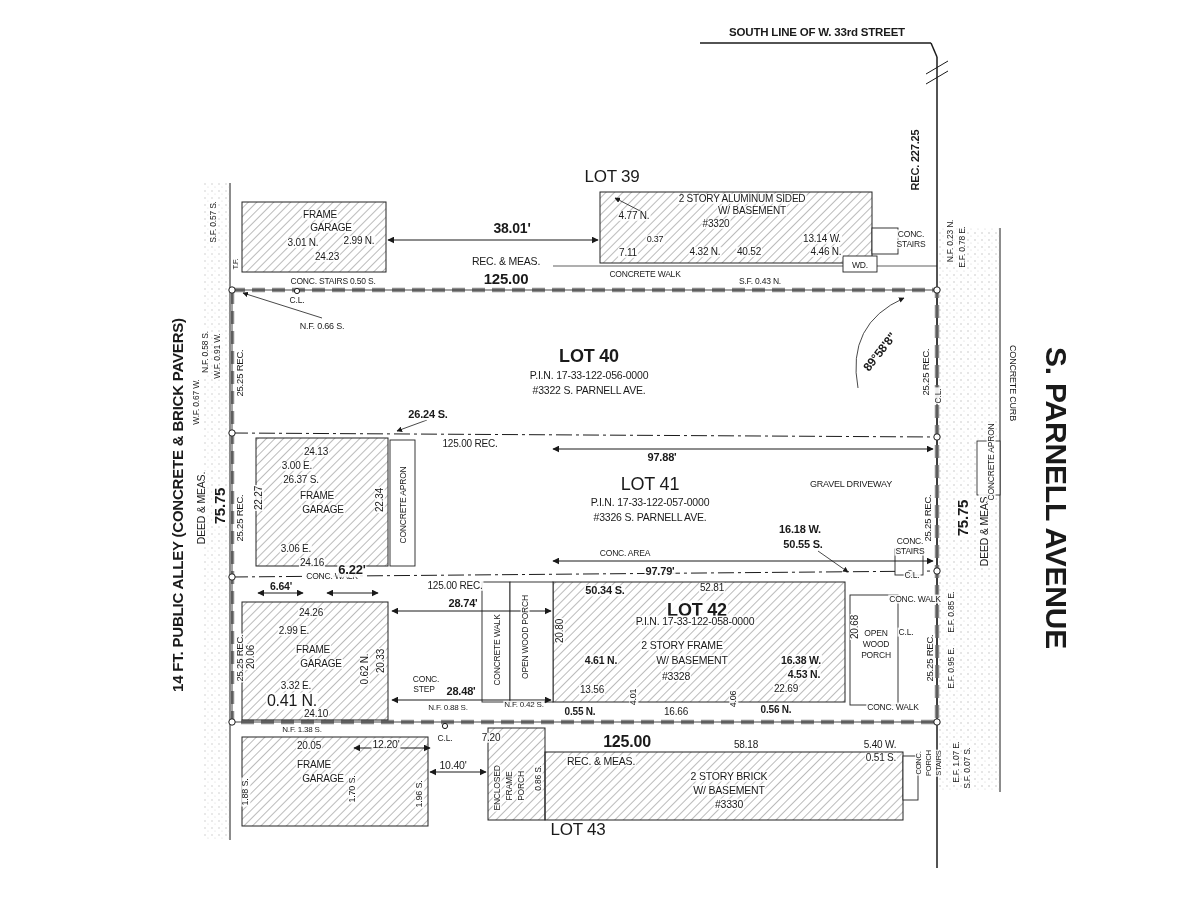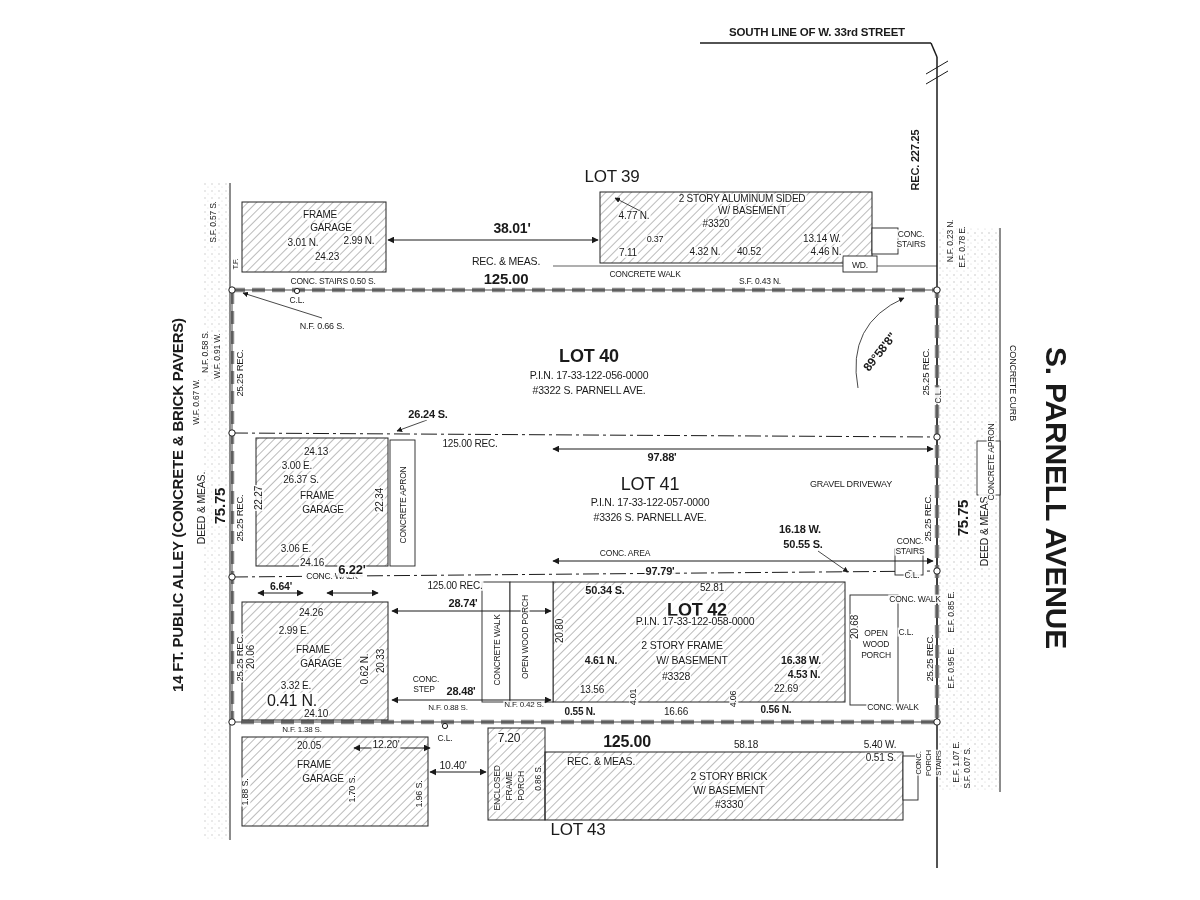--- a/index.html
+++ b/index.html
@@ -233,21 +233,21 @@
       <div class="lbl" style="left: 580px; top: 712px; font-size: 10px; font-weight: 700; transform: translate(-50%, -50%) rotate(0deg);">0.55 N.</div>
       <div class="lbl" style="left: 592px; top: 690px; font-size: 10px; transform: translate(-50%, -50%) rotate(0deg);">13.56</div>
       <div class="lbl" style="left: 634px; top: 697px; font-size: 9px; transform: translate(-50%, -50%) rotate(-90deg);">4.01</div>
       <div class="lbl" style="left: 676px; top: 712px; font-size: 10px; transform: translate(-50%, -50%) rotate(0deg);">16.66</div>
       <div class="lbl" style="left: 734px; top: 699px; font-size: 9px; transform: translate(-50%, -50%) rotate(-90deg);">4.06</div>
       <div class="lbl" style="left: 776px; top: 710px; font-size: 10px; font-weight: 700; transform: translate(-50%, -50%) rotate(0deg);">0.56 N.</div>
       <div class="lbl" style="left: 302px; top: 730px; font-size: 8px; transform: translate(-50%, -50%) rotate(0deg);">N.F. 1.38 S.</div>
       <div class="lbl" style="left: 309px; top: 746px; font-size: 10px; transform: translate(-50%, -50%) rotate(0deg);">20.05</div>
       <div class="lbl" style="left: 386px; top: 744px; font-size: 10.5px; transform: translate(-50%, -50%) rotate(0deg);">12.20'</div>
       <div class="lbl" style="left: 445px; top: 738px; font-size: 8.5px; transform: translate(-50%, -50%) rotate(0deg);">C.L.</div>
-      <div class="lbl" style="left: 509px; top: 738px; font-size: 12px; transform: translate(-50%, -50%) rotate(0deg);">7.20</div>
+      <div class="lbl" style="left: 491px; top: 738px; font-size: 10px; transform: translate(-50%, -50%) rotate(0deg);">7.20</div>
       <div class="lbl" style="left: 627px; top: 742px; font-size: 16px; font-weight: 700; transform: translate(-50%, -50%) rotate(0deg);">125.00</div>
       <div class="lbl" style="left: 601px; top: 761px; font-size: 10.5px; transform: translate(-50%, -50%) rotate(0deg);">REC. &amp; MEAS.</div>
       <div class="lbl" style="left: 746px; top: 745px; font-size: 10px; transform: translate(-50%, -50%) rotate(0deg);">58.18</div>
       <div class="lbl" style="left: 880px; top: 745px; font-size: 10px; transform: translate(-50%, -50%) rotate(0deg);">5.40 W.</div>
       <div class="lbl" style="left: 881px; top: 758px; font-size: 10px; transform: translate(-50%, -50%) rotate(0deg);">0.51 S.</div>
       <div class="lbl" style="left: 729px; top: 776px; font-size: 10.5px; transform: translate(-50%, -50%) rotate(0deg);">2 STORY BRICK</div>
       <div class="lbl" style="left: 729px; top: 790px; font-size: 10.5px; transform: translate(-50%, -50%) rotate(0deg);">W/ BASEMENT</div>
       <div class="lbl" style="left: 729px; top: 804px; font-size: 10.5px; transform: translate(-50%, -50%) rotate(0deg);">#3330</div>
       <div class="lbl" style="left: 497px; top: 788px; font-size: 8.5px; transform: translate(-50%, -50%) rotate(-90deg);">ENCLOSED</div>
       <div class="lbl" style="left: 509px; top: 786px; font-size: 8.5px; transform: translate(-50%, -50%) rotate(-90deg);">FRAME</div>

